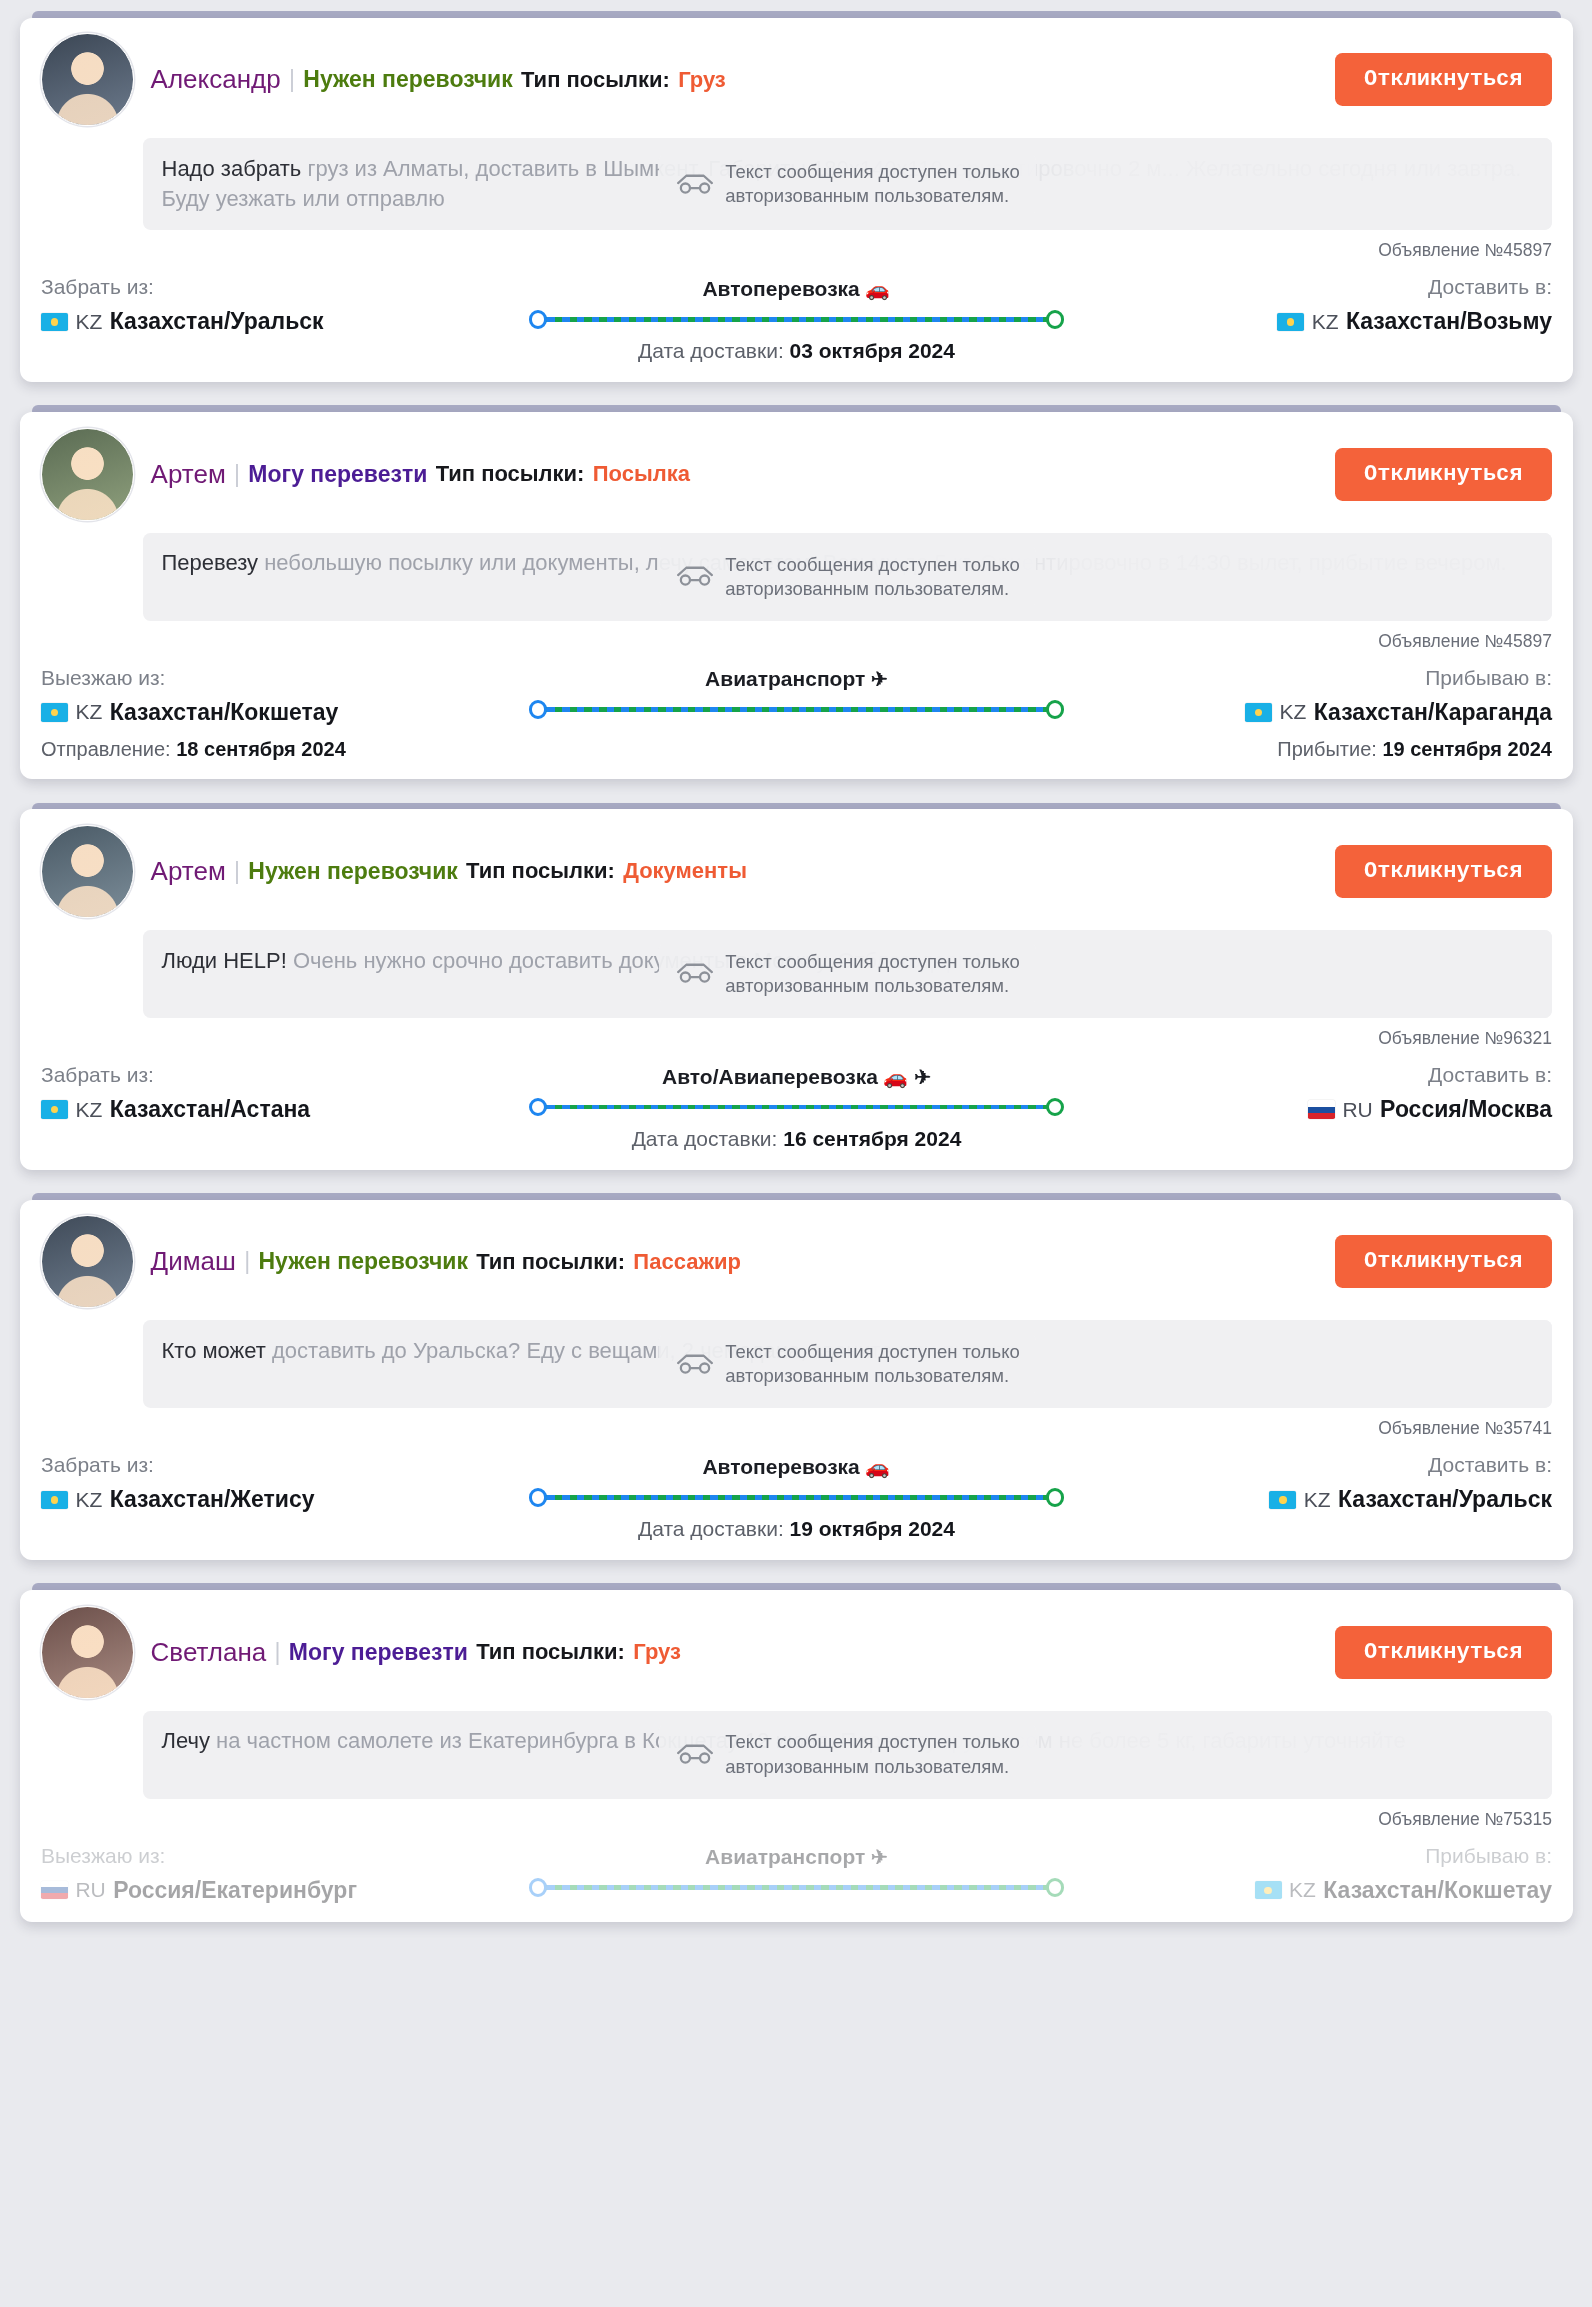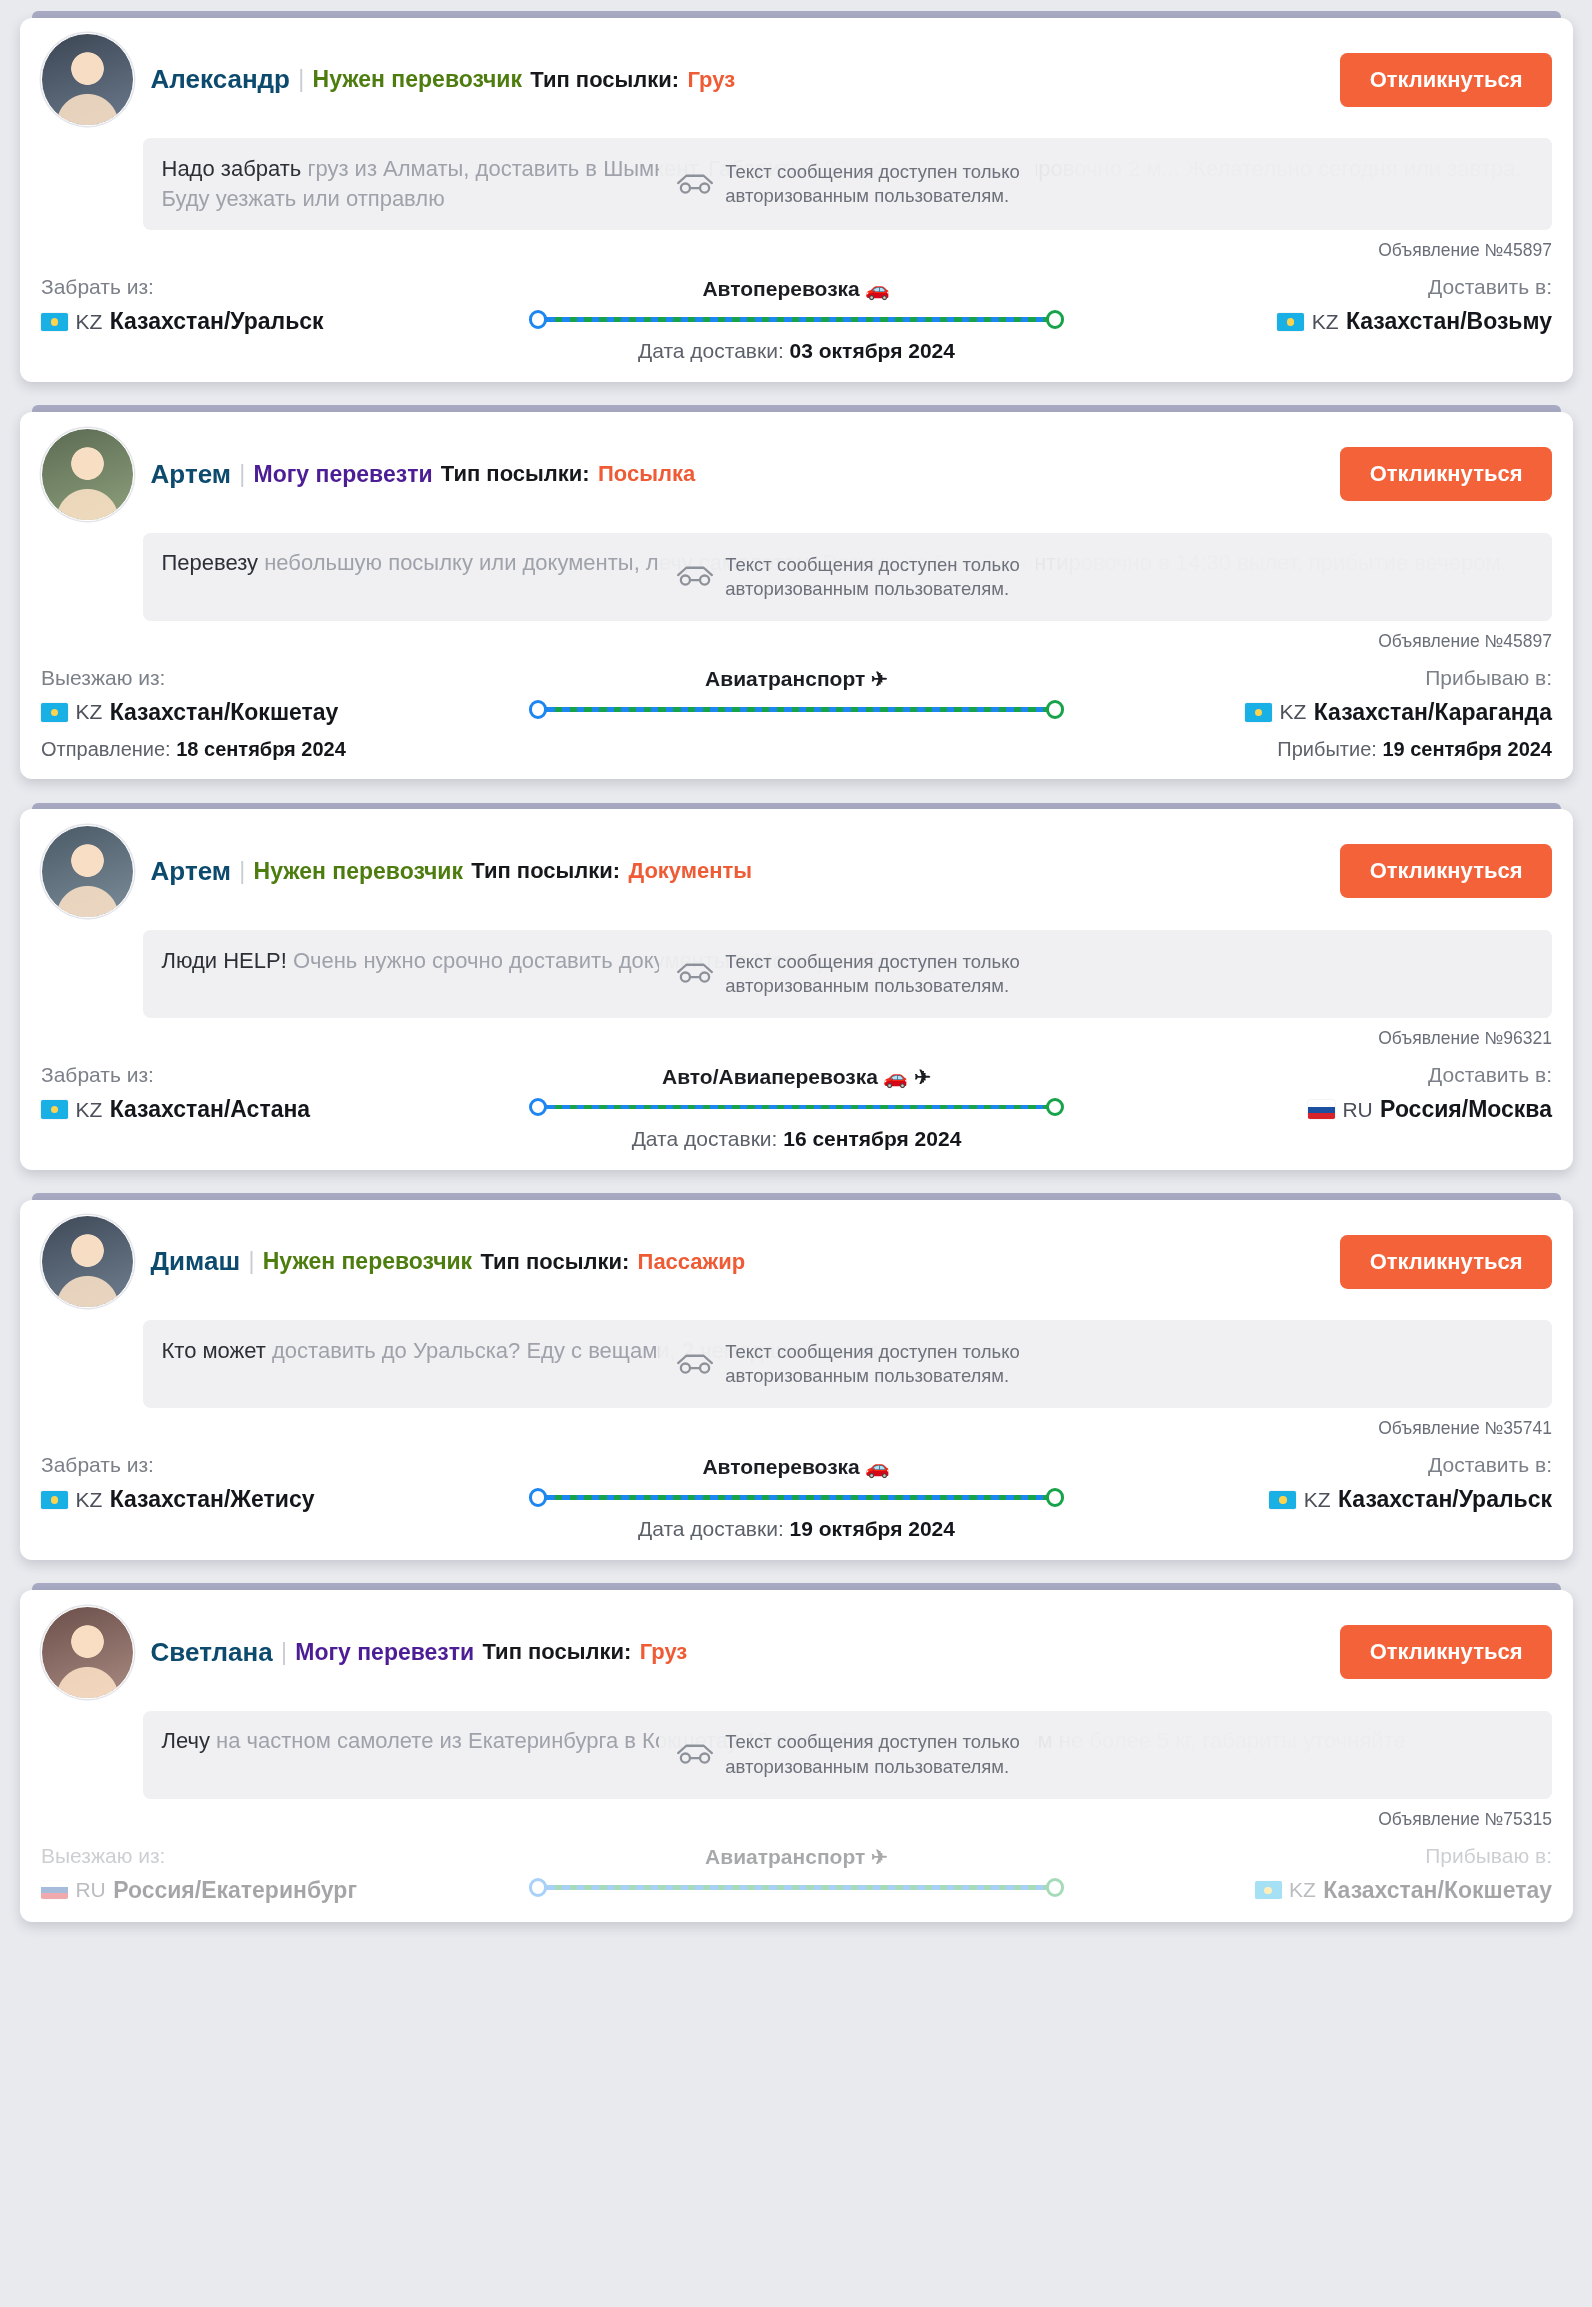--- a/index.html
+++ b/index.html
@@ -72,22 +72,22 @@
     flex: 1 1 auto;
     display: flex;
     align-items: center;
     flex-wrap: wrap;
     gap: 0 8.3px;
     padding-left: 4.6px;
     min-width: 0;
   }
   .uname {
     font-size: 26px;
-    font-weight: bold;
-    color: #0c4a6e;
+    font-weight: normal;
+    color: #701a75;
     white-space: nowrap;
   }
   .vsep {
     color: #c9ccd4;
     font-size: 23px;
     font-weight: 300;
   }
   .role {
     font-size: 23px;
     font-weight: bold;
@@ -106,21 +106,21 @@
     font-weight: bold;
     color: #ef5b34;
     white-space: nowrap;
   }
   .respond-btn {
     flex: 0 0 auto;
     background: #f4623a;
     color: #ffffff;
     border: none;
     border-radius: 7.4px;
-    font-family: Liberation Sans, sans-serif;
+    font-family: Liberation Mono, monospace;
     font-size: 22px;
     font-weight: bold;
     padding: 14px 29.5px;
     cursor: pointer;
     white-space: nowrap;
   }
   
   .msgbox {
     margin-top: 12px;
     margin-left: 102px;

